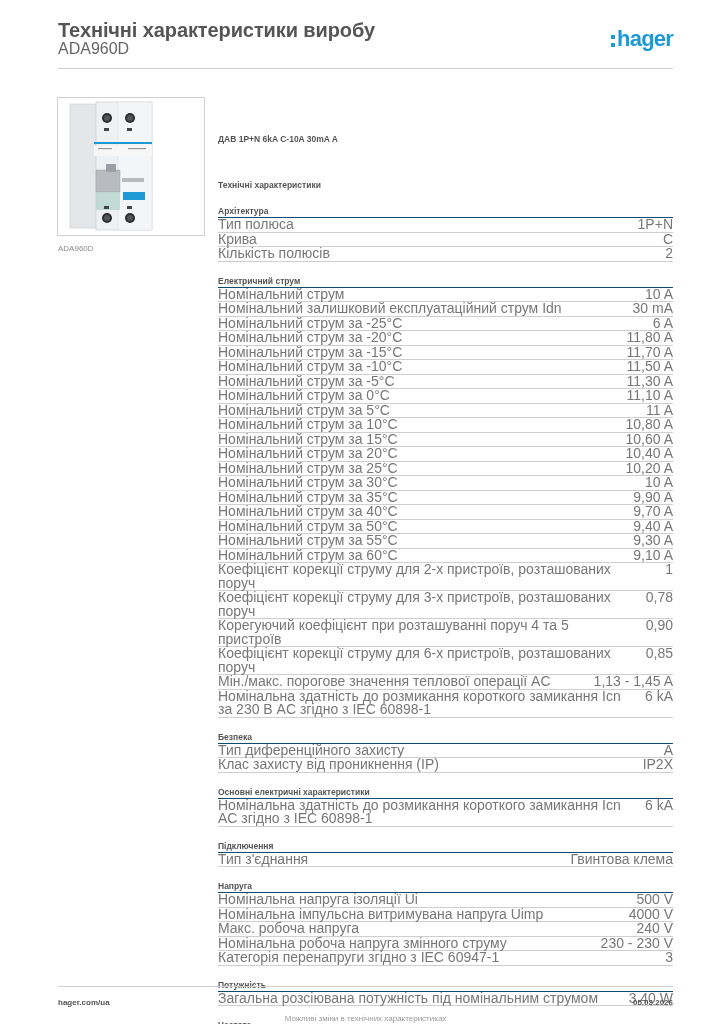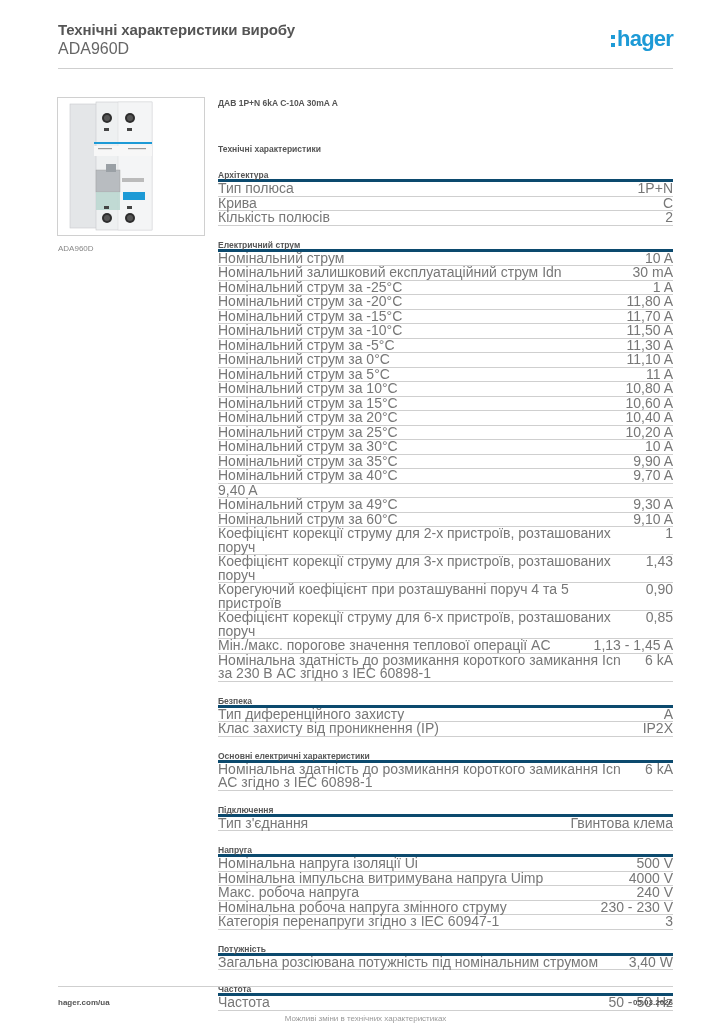--- a/index.html
+++ b/index.html
@@ -1,33 +1,33 @@
 <!DOCTYPE html>
 <html><head>
 <meta charset="utf-8">
 <style>
   * { box-sizing: border-box; margin: 0; padding: 0; }
   html, body { width: 724px; height: 1024px; background: #ffffff; overflow: hidden; }
   body { font-family: "Liberation Sans", sans-serif; color: #555; position: relative; }
   .header { position: absolute; left: 58px; top: 20px; width: 615px; }
-  .header-title { font-size: 15px; font-weight: bold; color: #555; line-height: 20px; letter-spacing: -0.1px; }
+  .header-title { font-size: 20px; font-weight: bold; color: #555; line-height: 20px; letter-spacing: -0.1px; }
   .header-sub { font-size: 16px; color: #666; line-height: 18px; }
   .logo { position: absolute; right: 0; top: 6px; font-size: 22px; font-weight: bold; color: #1d9ad6; letter-spacing: -0.8px; display: flex; align-items: center; }
   .logo .colon { display: inline-flex; flex-direction: column; justify-content: space-between; height: 12px; margin-right: 2px; margin-top: 4px; }
   .logo .colon span { width: 4px; height: 4px; background: #1d9ad6; display: block; }
   .hr-top { position: absolute; left: 58px; top: 68px; width: 615px; height: 1px; background: #cfcfcf; }
 
   .image-box { position: absolute; left: 57px; top: 97px; width: 148px; height: 139px; border: 1px solid #d0d0d0; background: #fff; }
   .image-caption { position: absolute; left: 58px; top: 244px; font-size: 8px; color: #888; }
 
   .content { position: absolute; left: 218px; top: 96px; width: 455px; }
-  .product-title { font-size: 8.5px; font-weight: bold; color: #555; height: 14px; line-height: 14px; }
+  .product-title { font-size: 8.5px; font-weight: bold; color: #555; height: 14px; line-height: 14px; margin-top: 36px; }
   .spec-heading { font-size: 8.5px; font-weight: bold; color: #555; margin-top: 32px; height: 14px; line-height: 14px; }
   .section { margin-top: 12px; }
-  .section-title { font-size: 8.5px; font-weight: bold; color: #555; height: 14px; line-height: 14px; border-bottom: 3px solid #0c4a6e; }
+  .section-title { font-size: 8.5px; font-weight: bold; color: #555; height: 14px; line-height: 14px; border-bottom: 1px solid #0c4a6e; }
   .row { display: flex; justify-content: space-between; align-items: flex-start; font-size: 14px; color: #777; line-height: 13.5px; border-bottom: 1px solid #cfcfcf; min-height: 14.5px; }
   .row .label { flex: 1; padding-right: 20px; }
   .row .value { white-space: nowrap; text-align: right; }
 
   .hr-bottom { position: absolute; left: 58px; top: 986px; width: 615px; height: 1px; background: #cfcfcf; }
   .footer { position: absolute; left: 58px; top: 998px; width: 615px; font-size: 8px; }
   .footer-left { position: absolute; left: 0; font-weight: bold; color: #555; }
   .footer-center { position: absolute; left: 0; right: 0; text-align: center; color: #999; margin-top: 16px; }
   .footer-right { position: absolute; right: 0; font-weight: bold; color: #555; }
 </style>
@@ -108,21 +108,21 @@
         <div class="row">
           <span class="label">Номінальний струм</span>
           <span class="value">10 A</span>
         </div>
         <div class="row">
           <span class="label">Номінальний залишковий експлуатаційний струм Idn</span>
           <span class="value">30 mA</span>
         </div>
         <div class="row">
           <span class="label">Номінальний струм за -25°C</span>
-          <span class="value">1 A</span>
+          <span class="value">6 A</span>
         </div>
         <div class="row">
           <span class="label">Номінальний струм за -20°C</span>
           <span class="value">11,80 A</span>
         </div>
         <div class="row">
           <span class="label">Номінальний струм за -15°C</span>
           <span class="value">11,70 A</span>
         </div>
         <div class="row">
@@ -163,37 +163,38 @@
         </div>
         <div class="row">
           <span class="label">Номінальний струм за 35°C</span>
           <span class="value">9,90 A</span>
         </div>
         <div class="row">
           <span class="label">Номінальний струм за 40°C</span>
           <span class="value">9,70 A</span>
         </div>
         <div class="row">
+          <span class="label">Номінальний струм за 50°C</span>
           <span class="value">9,40 A</span>
         </div>
         <div class="row">
-          <span class="label">Номінальний струм за 49°C</span>
+          <span class="label">Номінальний струм за 55°C</span>
           <span class="value">9,30 A</span>
         </div>
         <div class="row">
           <span class="label">Номінальний струм за 60°C</span>
           <span class="value">9,10 A</span>
         </div>
         <div class="row">
           <span class="label">Коефіцієнт корекції струму для 2-х пристроїв, розташованих поруч</span>
           <span class="value">1</span>
         </div>
         <div class="row">
           <span class="label">Коефіцієнт корекції струму для 3-х пристроїв, розташованих поруч</span>
-          <span class="value">1,43</span>
+          <span class="value">0,78</span>
         </div>
         <div class="row">
           <span class="label">Корегуючий коефіцієнт при розташуванні поруч 4 та 5 пристроїв</span>
           <span class="value">0,90</span>
         </div>
         <div class="row">
           <span class="label">Коефіцієнт корекції струму для 6-х пристроїв, розташованих поруч</span>
           <span class="value">0,85</span>
         </div>
         <div class="row">

